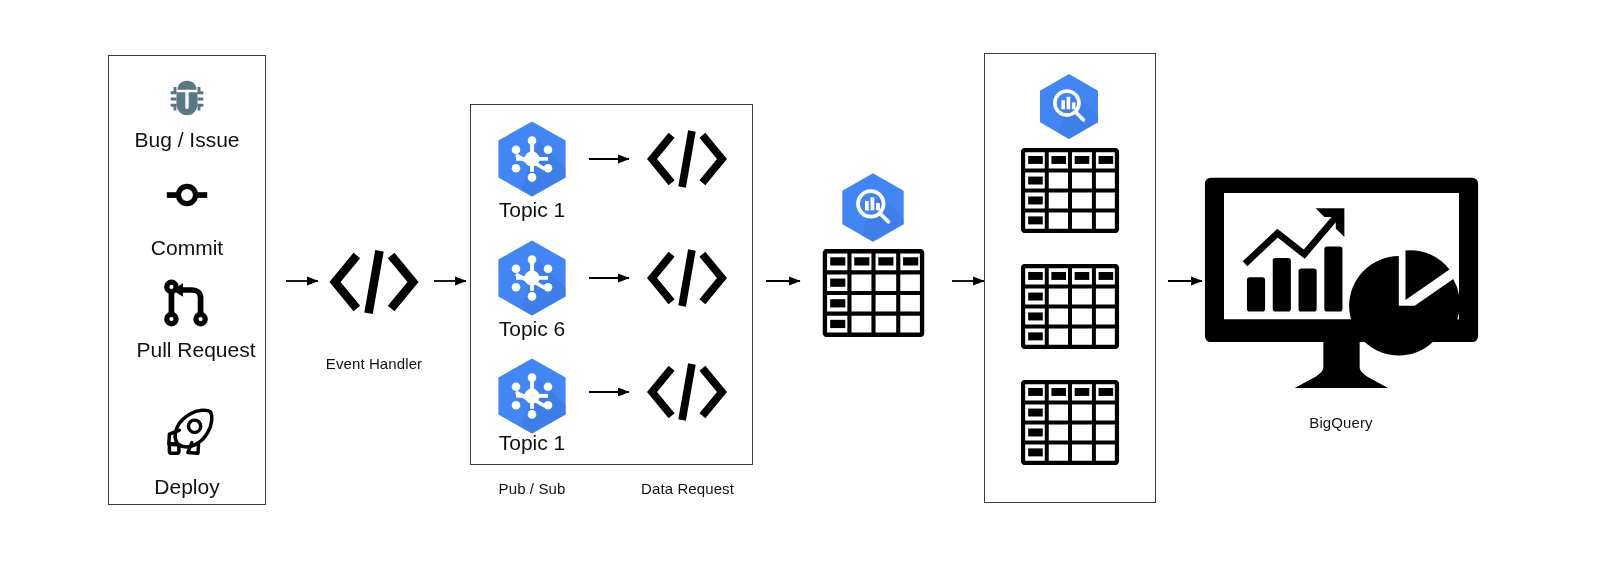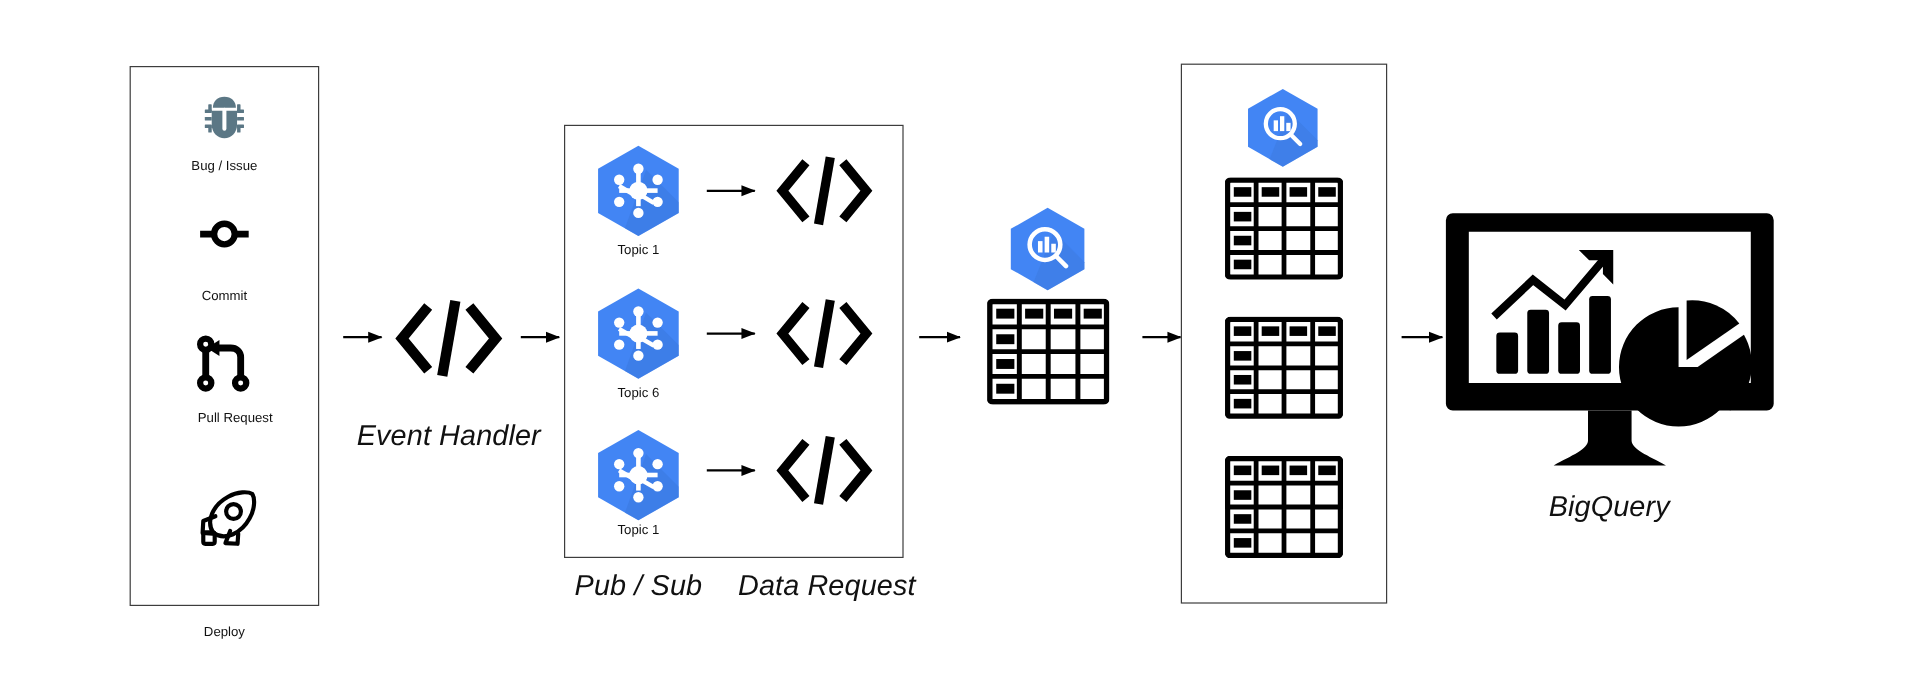--- a/index.html
+++ b/index.html
@@ -21,31 +21,30 @@
   }
   .group-box {
     position: absolute;
     border: 1.6px solid #3d3d3d;
     background: #ffffff;
     box-sizing: border-box;
   }
   .caption {
     position: absolute;
     text-align: center;
-    font-size: 24px;
+    font-size: 15px;
     line-height: 24px;
     color: #111111;
     white-space: nowrap;
     letter-spacing: 0.1px;
-    font-style: italic;
   }
   .sub-label {
     position: absolute;
     text-align: center;
-    font-size: 11px;
+    font-size: 21px;
     line-height: 19px;
     color: #111111;
     white-space: nowrap;
   }
   .icon-wrap { position: absolute; }
   svg { display: block; overflow: visible; }
 
   
   .arrow { position: absolute; }
 </style>
@@ -218,21 +217,21 @@
         <use href="#sym-pullrequest"></use>
       </svg>
   </div>
   <div class="sub-label" style="left:108px; top:340px; width:176px;">Pull Request</div>
 
   <div class="icon-wrap" style="left:161px; top:405px; width:56px; height:56px;">
     <svg width="56" height="56">
         <use href="#sym-rocket"></use>
       </svg>
   </div>
-  <div class="sub-label" style="left:108px; top:477px; width:158px;margin-top:41px;">Deploy</div>
+  <div class="sub-label" style="left:108px; top:477px; width:158px;">Deploy</div>
 
 
   <svg class="arrow" style="left:286px; top:274px;" width="40" height="14">
     <line x1="0" y1="7" x2="32" y2="7" stroke="#000" stroke-width="1.8" marker-end="url(#ah)"></line>
   </svg>
 
   <div class="icon-wrap" style="left:318px; top:243px; width:112px; height:78px;">
     <svg width="112" height="78" viewBox="0 0 120 100">
         <use href="#sym-code"></use>
       </svg>

